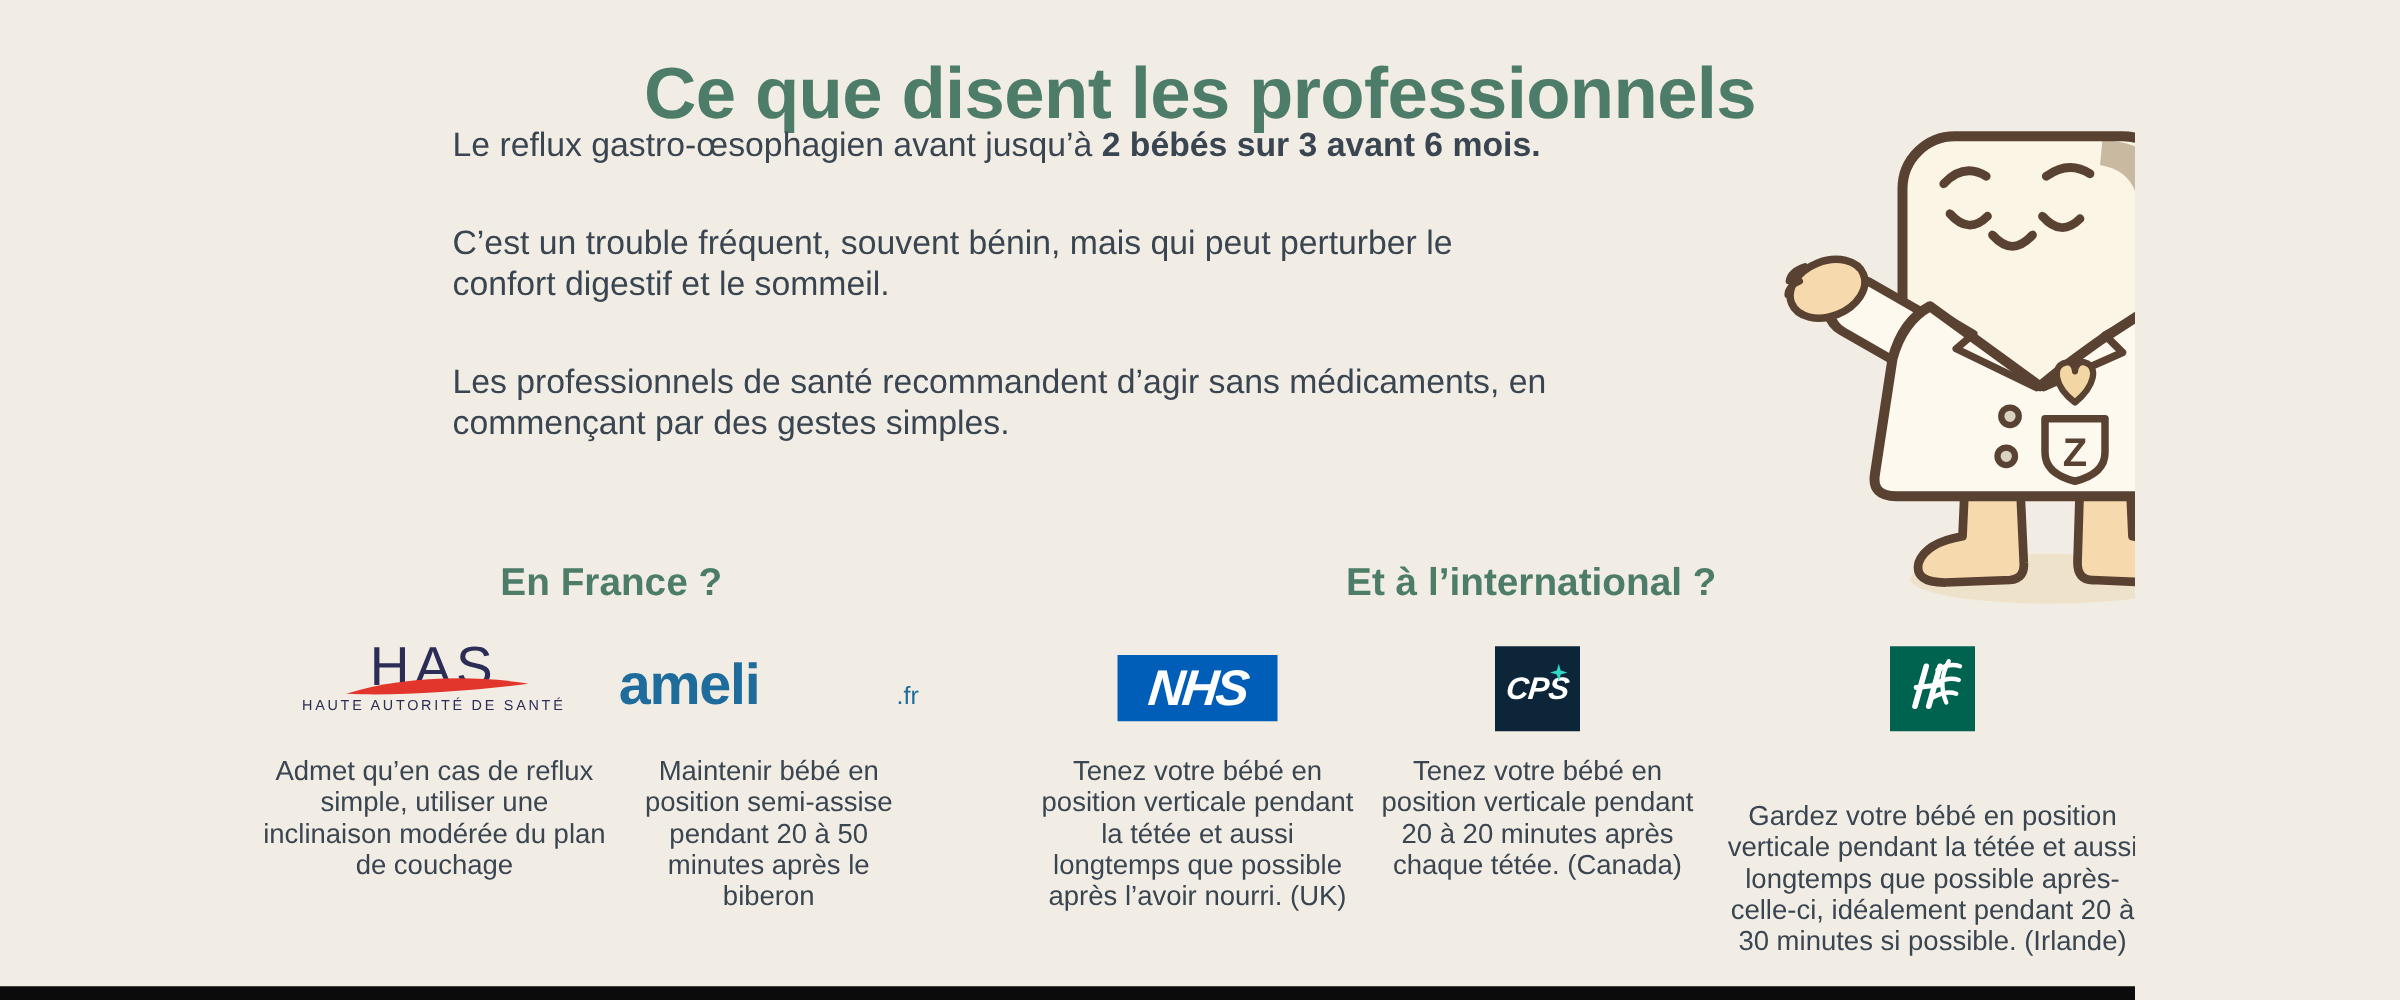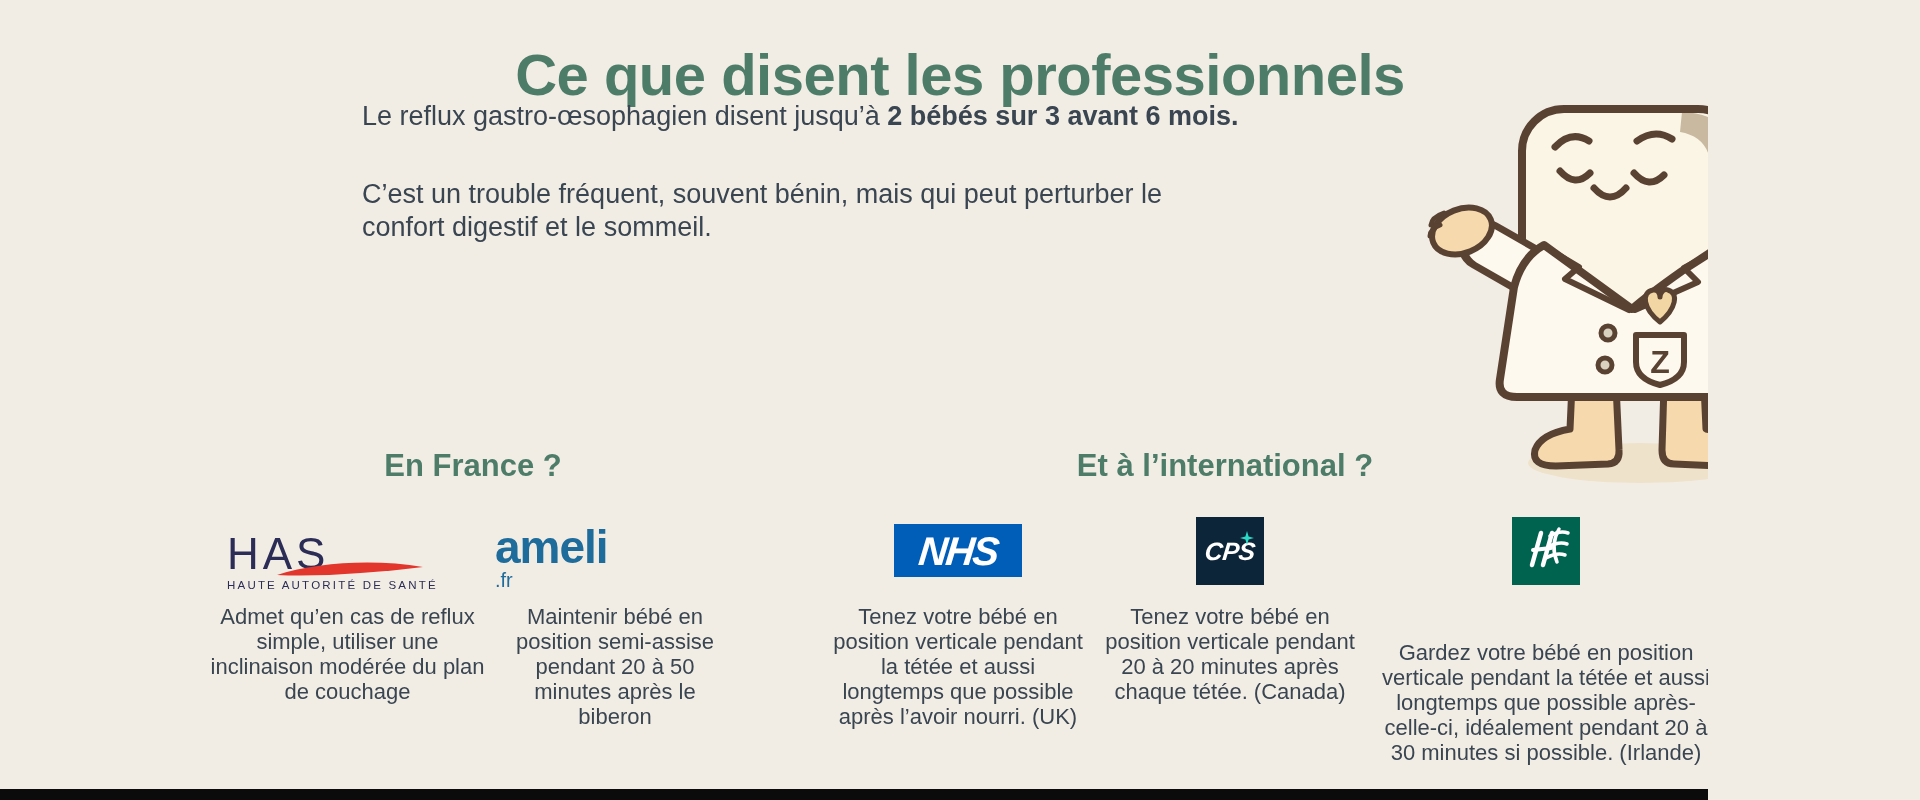--- a/index.html
+++ b/index.html
@@ -32,31 +32,31 @@
   .intro p { margin: 0 0 45px 0; }
   .intro b { font-weight: 700; }
   .col-heading {
     position: absolute;
     top: 448px;
     text-align: center;
     font-size: 31px;
     font-weight: 800;
     color: #4D7D69;
   }
-  .heading-france { left: 313px; width: 320px; }
+  .heading-france { left: 329px; width: 320px; }
   .heading-intl  { left: 1025px; width: 400px; }
 
   
-  .has-logo { position: absolute; left: 227px; top: 532px; width: 240px; height: 78px; text-align: left; }
+  .has-logo { position: absolute; left: 227px; top: 512px; width: 240px; height: 78px; text-align: center; }
   .has-word { font-size: 44px; font-weight: 300; letter-spacing: 4px; color: #2B2D56; line-height: 1; }
   .has-swoosh { position: absolute; left: 48px; top: 27px; }
   .has-sub { margin-top: 3px; font-size: 11.5px; letter-spacing: 2.2px; color: #2B2D56; white-space: nowrap; }
 
   .ameli-logo { position: absolute; left: 495px; top: 524px; width: 240px; height: 56px;
-    display: flex; align-items: baseline; justify-content: flex-start; color: #1E6C9B; flex-direction: column; }
+    display: flex; align-items: baseline; justify-content: space-between; color: #1E6C9B; }
   .ameli-word { font-size: 46px; font-weight: 700; letter-spacing: -1px; line-height: 1; }
   .ameli-tld  { font-size: 20px; font-weight: 400; line-height: 1; }
 
   .nhs-logo { position: absolute; left: 894px; top: 524px; width: 128px; height: 53px;
     background: #005EB8; display: flex; align-items: center; justify-content: center; }
   .nhs-word { color: #fff; font-size: 40px; font-weight: 800; font-style: italic;
     transform: skewX(-6deg); letter-spacing: -2px; line-height: 1; }
 
   .cps-logo { position: absolute; left: 1196px; top: 517px; width: 68px; height: 68px;
     background: #0D2538; display: flex; align-items: center; justify-content: center; }
@@ -87,22 +87,23 @@
   .bottom-bar { position: absolute; left: 0; bottom: 0; width: 1920px; height: 11px; background: #0B0B0B; }
 </style>
 </head>
 <body>
 
 <div class="page">
 
   <h1 class="page-title">Ce que disent les professionnels</h1>
 
   <div class="intro">
-    <p><span>Le reflux gastro-œsophagien disent jusqu’à </span><b>2 bébés sur 3 avant 6 mois.</b></p>
+    <p><span>Le reflux gastro-œsophagien avant jusqu’à </span><b>2 bébés sur 3 avant 6 mois.</b></p>
     <p>C’est un trouble fréquent, souvent bénin, mais qui peut perturber le confort digestif et le sommeil.</p>
+    <p>Les professionnels de santé recommandent d’agir sans médicaments, en commençant par des gestes simples.</p>
   </div>
 
   <div class="col-heading heading-france">En France ?</div>
   <div class="col-heading heading-intl">Et à l’international ?</div>
 
   <div class="has-logo">
     <div class="has-word">HAS</div>
     <svg class="has-swoosh" width="150" height="20" viewBox="0 0 150 20">
       <path d="M2 16 C 42 3, 100 0, 148 8 C 100 14, 42 18, 2 16 Z" fill="#E2352B"></path>
     </svg>

